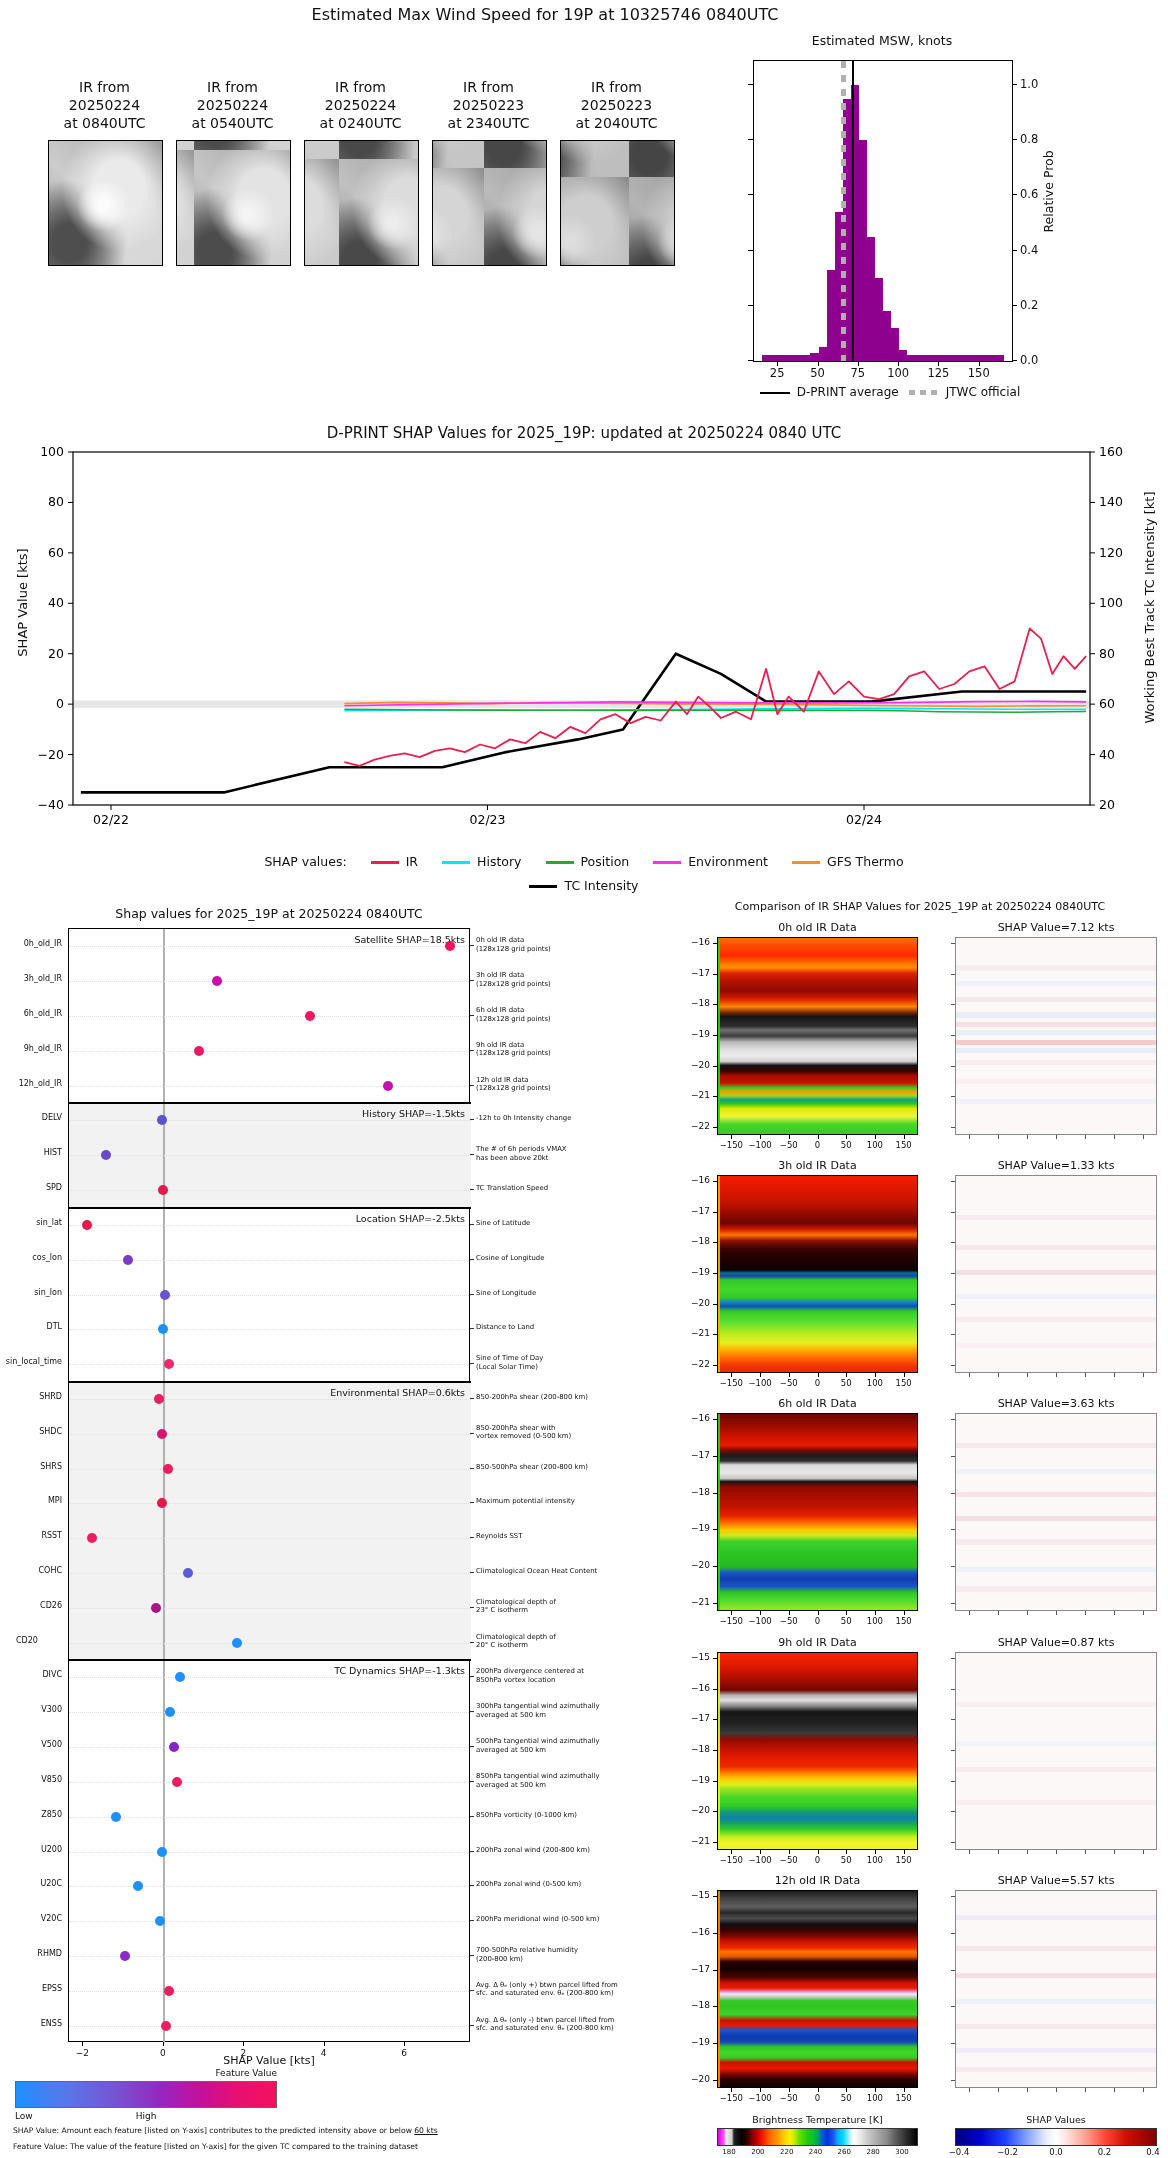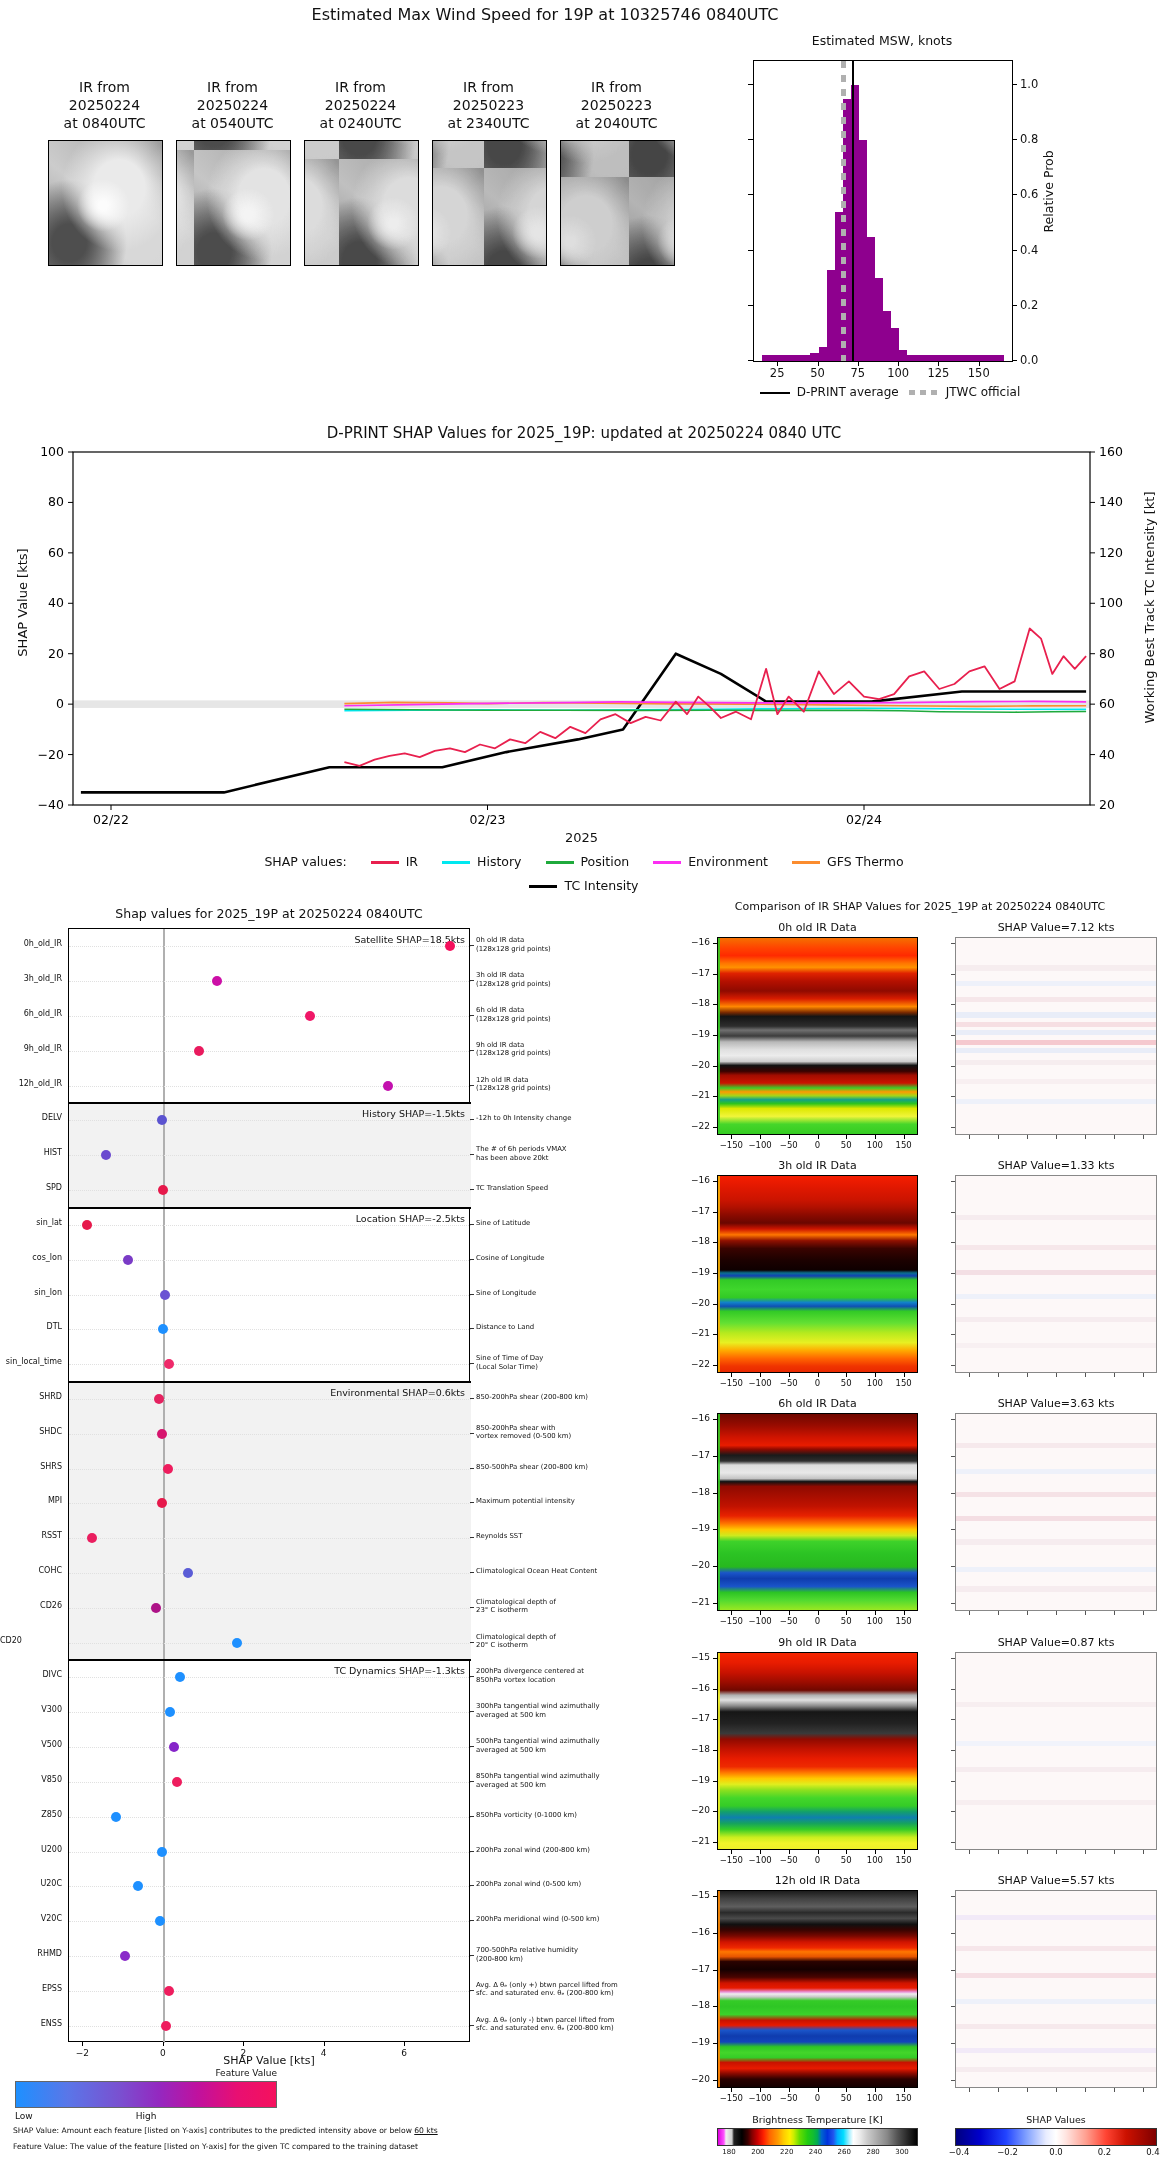--- a/index.html
+++ b/index.html
@@ -171,21 +171,20 @@
       <text x="864" y="379" text-anchor="middle" font-size="12.5px">02/24</text>
       <polyline points="80.9,347.4 223.9,347.4 329.4,322.2 442.3,322.2 506.3,307.1 577.9,294.4 623.0,284.4 675.8,208.7 720.9,228.9 766.1,256.6 871.5,256.6 961.9,246.5 1086.1,246.5" fill="none" stroke="#000000" stroke-width="2.6" stroke-linejoin="round"></polyline>
       <polyline points="344.4,258.6 393.4,257.4 449.9,257.9 487.5,258.6 544.0,257.6 600.5,258.1 675.8,258.9 751.0,259.1 826.4,259.9 901.6,260.7 976.9,261.4 1033.4,260.9 1086.1,260.7" fill="none" stroke="#fb8c2f" stroke-width="1.6" stroke-linejoin="round"></polyline>
       <polyline points="344.4,260.7 412.2,259.6 487.5,258.4 562.8,257.6 619.3,256.9 675.8,257.4 751.0,257.9 826.4,257.9 901.6,257.6 976.9,256.6 1033.4,256.4 1086.1,256.9" fill="none" stroke="#fb2ef2" stroke-width="1.6" stroke-linejoin="round"></polyline>
       <polyline points="344.4,265.7 412.2,265.2 487.5,264.9 562.8,265.2 638.1,264.7 713.4,264.2 788.7,263.7 864.0,263.2 939.3,263.7 1014.6,264.2 1086.1,264.4" fill="none" stroke="#00e8f0" stroke-width="1.6" stroke-linejoin="round"></polyline>
       <polyline points="344.4,264.2 412.2,264.7 487.5,265.2 562.8,265.2 638.1,265.4 713.4,265.2 788.7,265.4 864.0,265.4 901.6,265.7 939.3,266.7 976.9,267.0 1014.6,267.2 1052.3,266.7 1086.1,266.5" fill="none" stroke="#1faa3c" stroke-width="1.6" stroke-linejoin="round"></polyline>
       <polyline points="344.4,317.1 359.5,320.9 374.6,314.6 389.6,310.8 404.7,308.3 419.7,312.1 434.8,305.8 449.9,303.3 464.9,307.1 480.0,299.5 495.0,303.3 510.1,294.4 525.2,298.2 540.2,286.9 555.3,293.2 570.3,281.8 585.4,288.1 600.5,274.3 615.5,269.2 630.6,278.1 645.6,271.8 660.7,275.5 675.8,256.6 687.0,269.2 698.3,251.6 709.6,261.7 720.9,273.0 736.0,266.7 751.0,274.3 766.1,223.8 777.4,269.2 788.7,251.6 803.8,266.7 818.8,226.4 833.9,249.1 848.9,236.4 864.0,251.6 879.1,254.1 894.1,249.1 909.2,231.4 924.2,226.4 939.3,244.0 954.4,239.0 969.4,226.4 984.5,221.3 999.5,244.0 1014.6,236.4 1029.7,183.5 1041.0,193.6 1052.3,228.9 1063.5,211.2 1074.8,223.8 1086.1,211.2" fill="none" stroke="#e8204e" stroke-width="1.8" stroke-linejoin="round"></polyline>
     </svg>
   <div class="abs rot" style="left:-48px;top:595px;width:140px;font-size:13px;text-align:center;">SHAP Value [kts]</div>
   <div class="abs rot" style="left:1004px;top:600px;width:290px;font-size:13px;text-align:center;">Working Best Track TC Intensity [kt]</div>
-  <div class="abs ctr" style="left:73px;top:830px;width:1017px;font-size:13px;">2025</div>
   <div id="ts-legend1" class="abs" style="left:0;top:854px;width:1168px;display:flex;justify-content:center;gap:24px;font-size:12.5px;align-items:center;">
       <span>SHAP values:</span>
       <span style="white-space: nowrap;"><span style="display: inline-block; width: 28px; height: 0px; border-top: 3px solid rgb(232, 32, 78); vertical-align: middle; margin-right: 7px;"></span>IR</span>
       <span style="white-space: nowrap;"><span style="display: inline-block; width: 28px; height: 0px; border-top: 3px solid rgb(0, 232, 240); vertical-align: middle; margin-right: 7px;"></span>History</span>
       <span style="white-space: nowrap;"><span style="display: inline-block; width: 28px; height: 0px; border-top: 3px solid rgb(31, 170, 60); vertical-align: middle; margin-right: 7px;"></span>Position</span>
       <span style="white-space: nowrap;"><span style="display: inline-block; width: 28px; height: 0px; border-top: 3px solid rgb(251, 46, 242); vertical-align: middle; margin-right: 7px;"></span>Environment</span>
       <span style="white-space: nowrap;"><span style="display: inline-block; width: 28px; height: 0px; border-top: 3px solid rgb(251, 140, 47); vertical-align: middle; margin-right: 7px;"></span>GFS Thermo</span>
     </div>
   <div id="ts-legend2" class="abs" style="left:0;top:878px;width:1168px;display:flex;justify-content:center;font-size:12.5px;align-items:center;">
       <span style="white-space: nowrap;"><span style="display: inline-block; width: 28px; height: 0px; border-top: 3px solid rgb(0, 0, 0); vertical-align: middle; margin-right: 7px;"></span>TC Intensity</span>
@@ -373,21 +372,21 @@
       <div style="position: absolute; left: 470px; top: 1572.03px; width: 4px; height: 1px; background: rgb(51, 51, 51);"></div>
       <div style="position: absolute; left: 476px; top: 1567.03px; width: 185px; font-size: 6.9px; line-height: 1.25;">
         <div>Climatological Ocean Heat Content</div>
       </div>
       <div style="position: absolute; left: 0px; top: 1600.84px; width: 62px; text-align: right; font-size: 8px;">CD26</div>
       <div style="position: absolute; left: 470px; top: 1606.84px; width: 4px; height: 1px; background: rgb(51, 51, 51);"></div>
       <div style="position: absolute; left: 476px; top: 1597.84px; width: 185px; font-size: 6.9px; line-height: 1.25;">
         <div>Climatological depth of</div>
         <div>23° C isotherm</div>
       </div>
-      <div style="position: absolute; left: 0px; top: 1635.66px; width: 54px; text-align: left; font-size: 8px;">CD20</div>
+      <div style="position: absolute; left: 0px; top: 1635.66px; width: 54px; text-align: center; font-size: 8px;">CD20</div>
       <div style="position: absolute; left: 470px; top: 1641.66px; width: 4px; height: 1px; background: rgb(51, 51, 51);"></div>
       <div style="position: absolute; left: 476px; top: 1632.66px; width: 185px; font-size: 6.9px; line-height: 1.25;">
         <div>Climatological depth of</div>
         <div>20° C isotherm</div>
       </div>
       <div style="position: absolute; left: 0px; top: 1670.47px; width: 62px; text-align: right; font-size: 8px;">DIVC</div>
       <div style="position: absolute; left: 470px; top: 1676.47px; width: 4px; height: 1px; background: rgb(51, 51, 51);"></div>
       <div style="position: absolute; left: 476px; top: 1667.47px; width: 185px; font-size: 6.9px; line-height: 1.25;">
         <div>200hPa divergence centered at</div>
         <div>850hPa vortex location</div>

